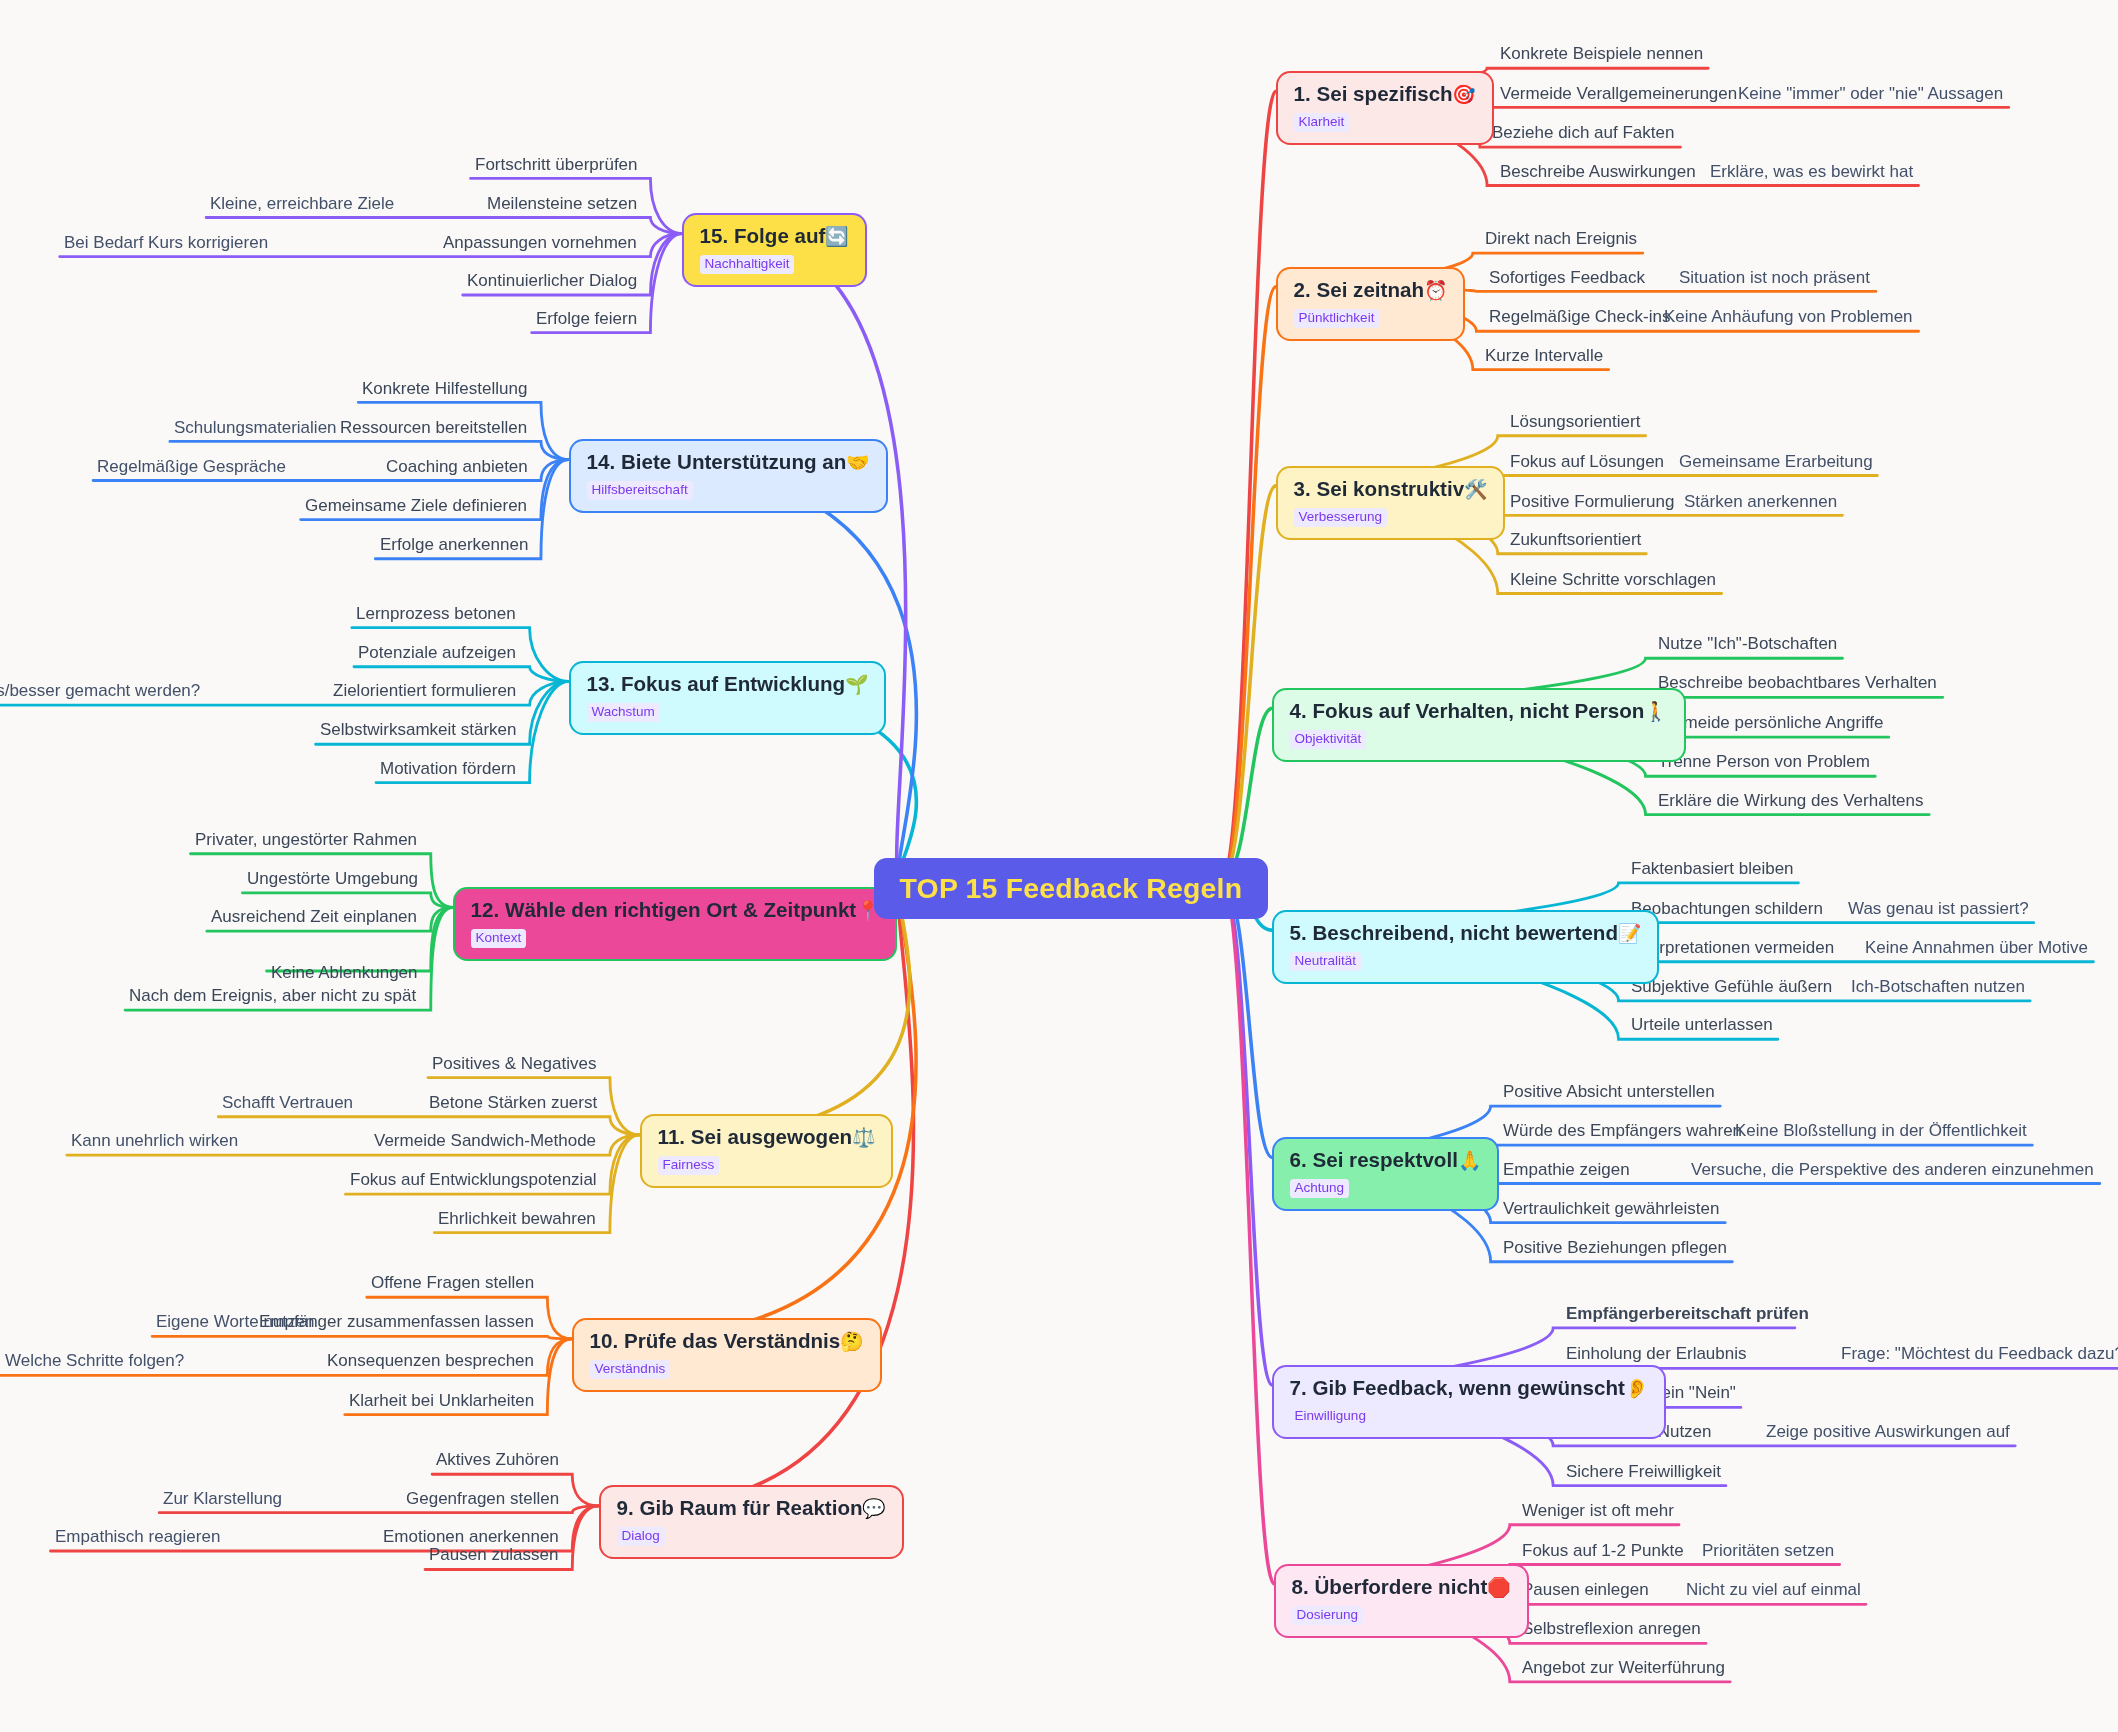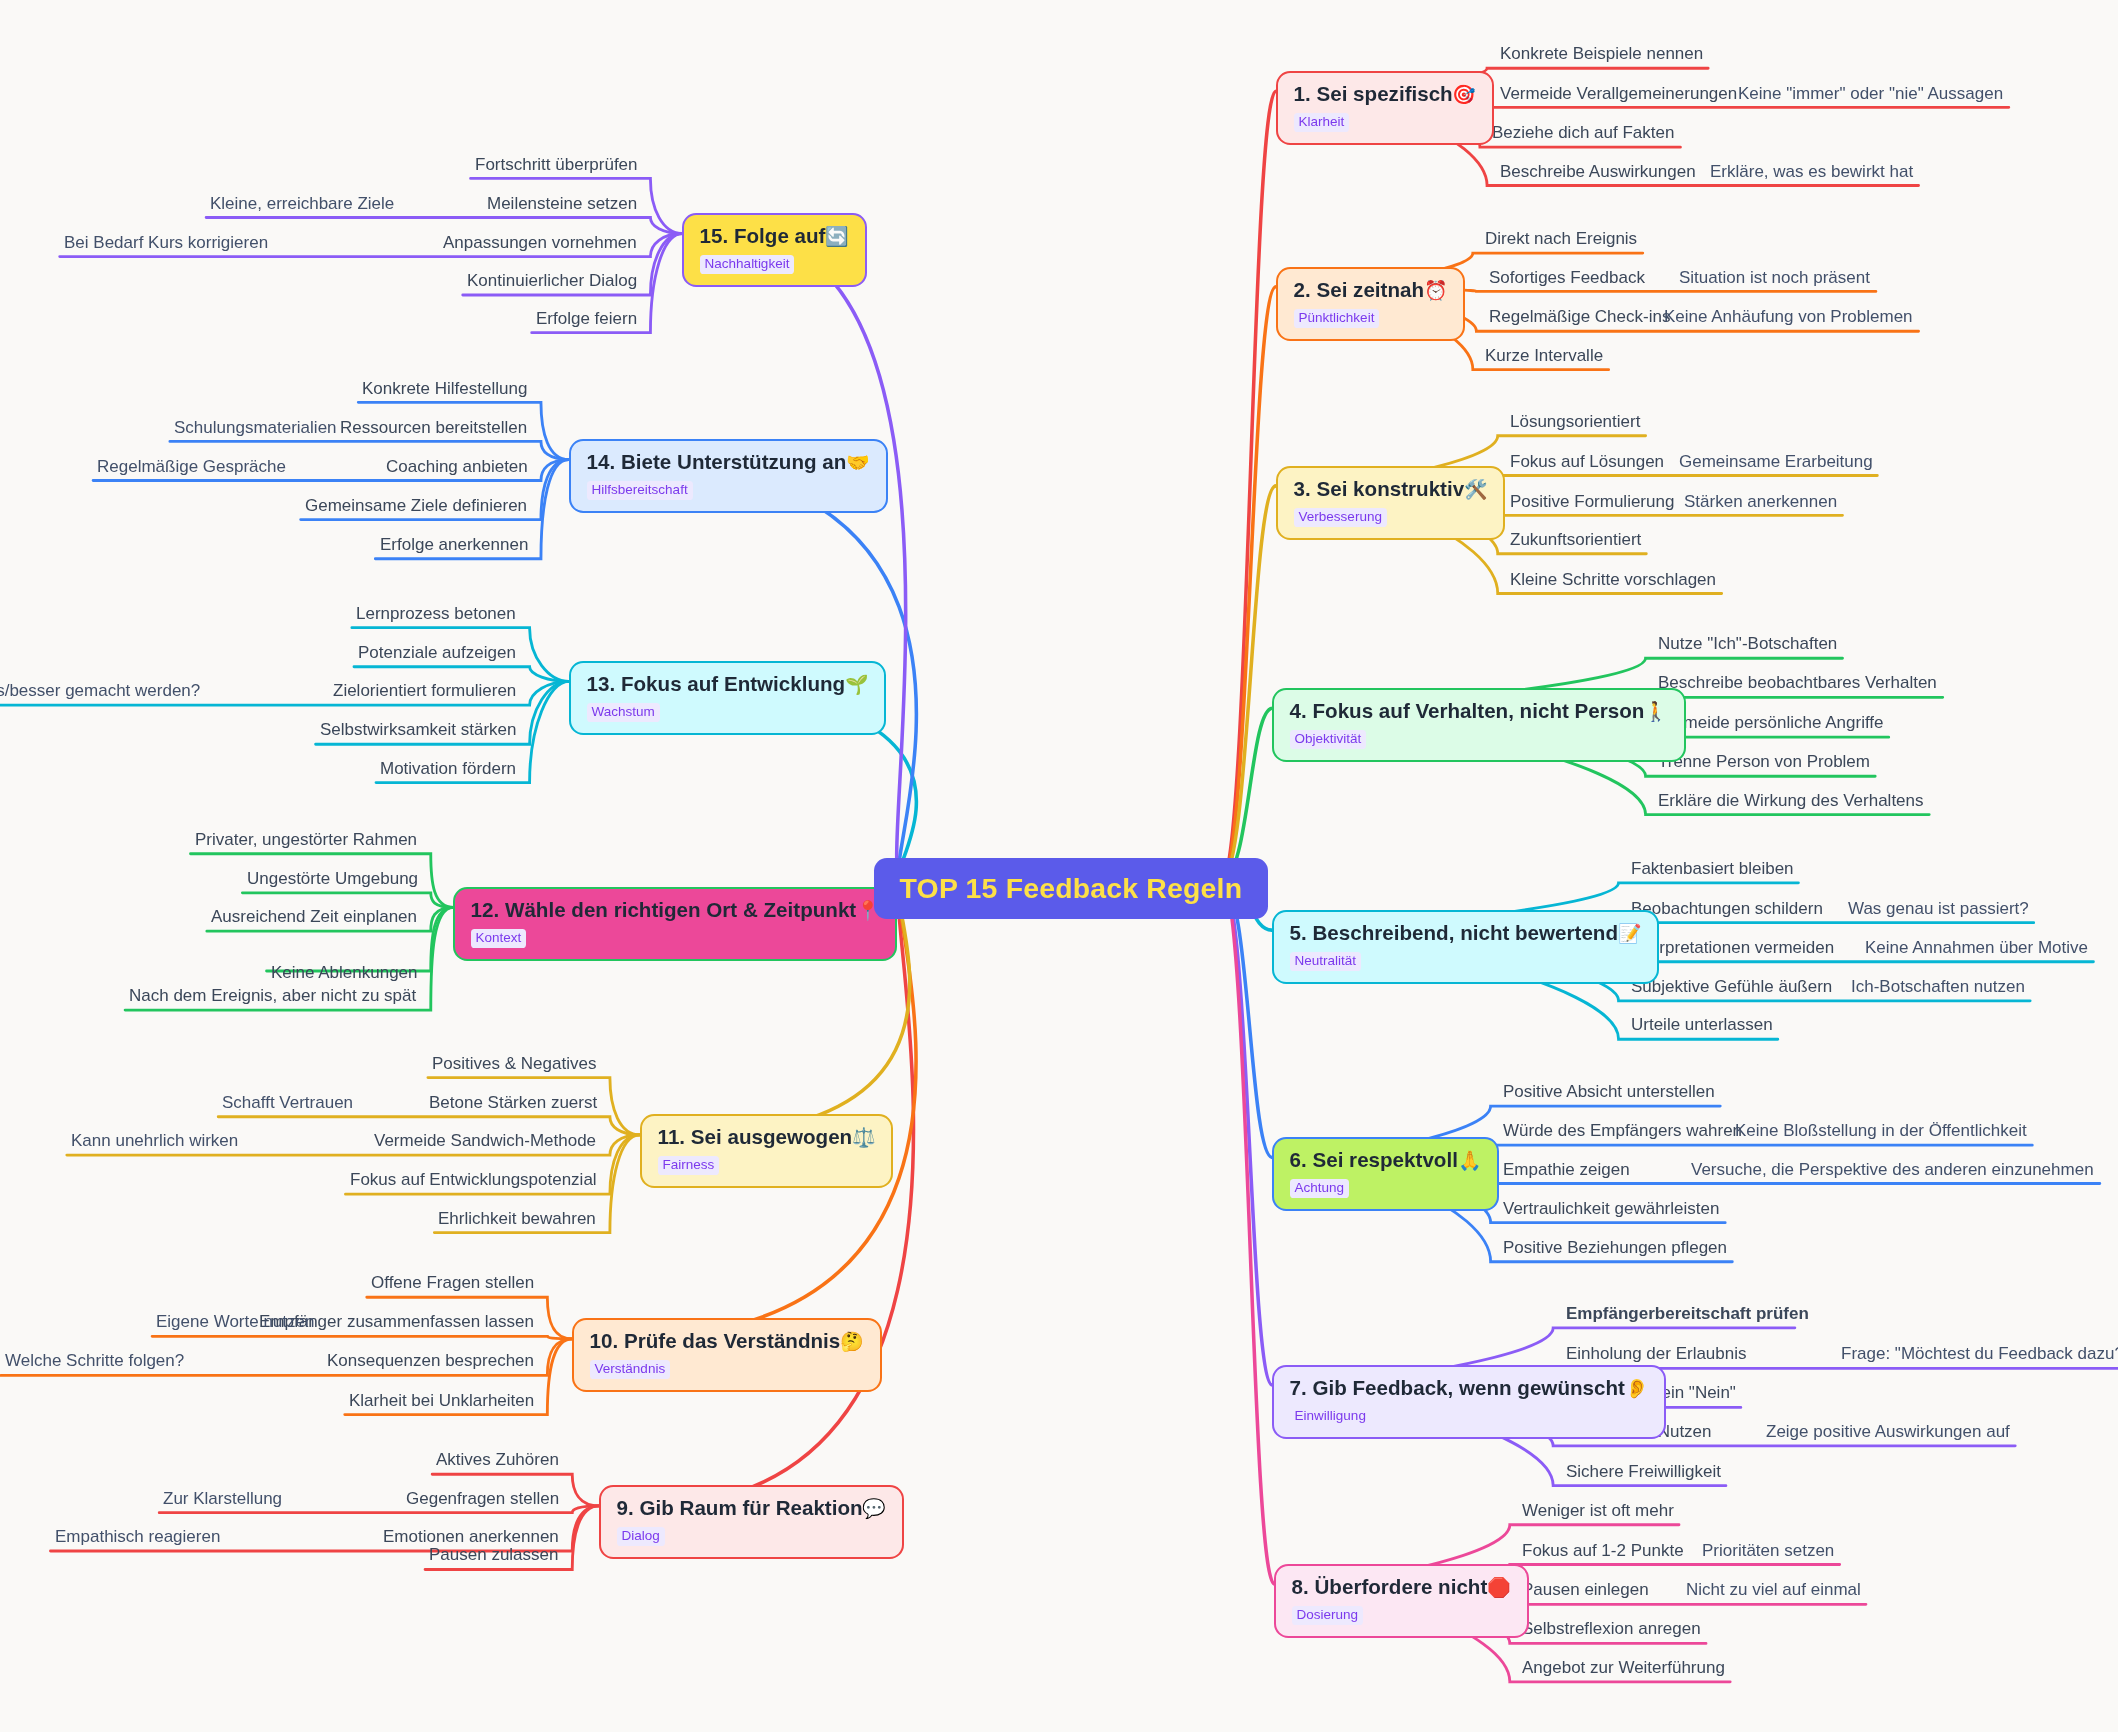--- a/index.html
+++ b/index.html
@@ -191,21 +191,21 @@
       <div class="leaf" style="top: 792px; left: 1658px;">Erkläre die Wirkung des Verhaltens</div>
       <div class="branch" style="left: 1272px; top: 910px; border-color: rgb(6, 182, 212); background: rgb(207, 250, 254);"><div class="title"><span>5. Beschreibend, nicht bewertend</span><span class="emo">📝</span></div><div class="tag">Neutralität</div></div>
       <div class="leaf" style="top: 860px; left: 1631px;">Faktenbasiert bleiben</div>
       <div class="leaf" style="top: 900px; left: 1631px;">Beobachtungen schildern</div>
       <div class="leaf l3" style="top: 900px; left: 1848px;">Was genau ist passiert?</div>
       <div class="leaf" style="top: 939px; left: 1631px;">Interpretationen vermeiden</div>
       <div class="leaf l3" style="top: 939px; left: 1865px;">Keine Annahmen über Motive</div>
       <div class="leaf" style="top: 978px; left: 1631px;">Subjektive Gefühle äußern</div>
       <div class="leaf l3" style="top: 978px; left: 1851px;">Ich-Botschaften nutzen</div>
       <div class="leaf" style="top: 1016px; left: 1631px;">Urteile unterlassen</div>
-      <div class="branch" style="left: 1272px; top: 1137px; border-color: rgb(59, 130, 246); background: #bef264;"><div class="title"><span>6. Sei respektvoll</span><span class="emo">🙏</span></div><div class="tag">Achtung</div></div>
+      <div class="branch" style="left: 1272px; top: 1137px; border-color: rgb(59, 130, 246); background: #86efac;"><div class="title"><span>6. Sei respektvoll</span><span class="emo">🙏</span></div><div class="tag">Achtung</div></div>
       <div class="leaf" style="top: 1083px; left: 1503px;">Positive Absicht unterstellen</div>
       <div class="leaf" style="top: 1122px; left: 1503px;">Würde des Empfängers wahren</div>
       <div class="leaf l3" style="top: 1122px; left: 1735px;">Keine Bloßstellung in der Öffentlichkeit</div>
       <div class="leaf" style="top: 1161px; left: 1503px;">Empathie zeigen</div>
       <div class="leaf l3" style="top: 1161px; left: 1691px;">Versuche, die Perspektive des anderen einzunehmen</div>
       <div class="leaf" style="top: 1200px; left: 1503px;">Vertraulichkeit gewährleisten</div>
       <div class="leaf" style="top: 1239px; left: 1503px;">Positive Beziehungen pflegen</div>
       <div class="branch" style="left: 1272px; top: 1365px; border-color: rgb(139, 92, 246); background: rgb(237, 233, 254);"><div class="title"><span>7. Gib Feedback, wenn gewünscht</span><span class="emo">👂</span></div><div class="tag">Einwilligung</div></div>
       <div class="leaf" style="top: 1305px; left: 1566px; font-weight: bold;">Empfängerbereitschaft prüfen</div>
       <div class="leaf" style="top: 1345px; left: 1566px;">Einholung der Erlaubnis</div>

